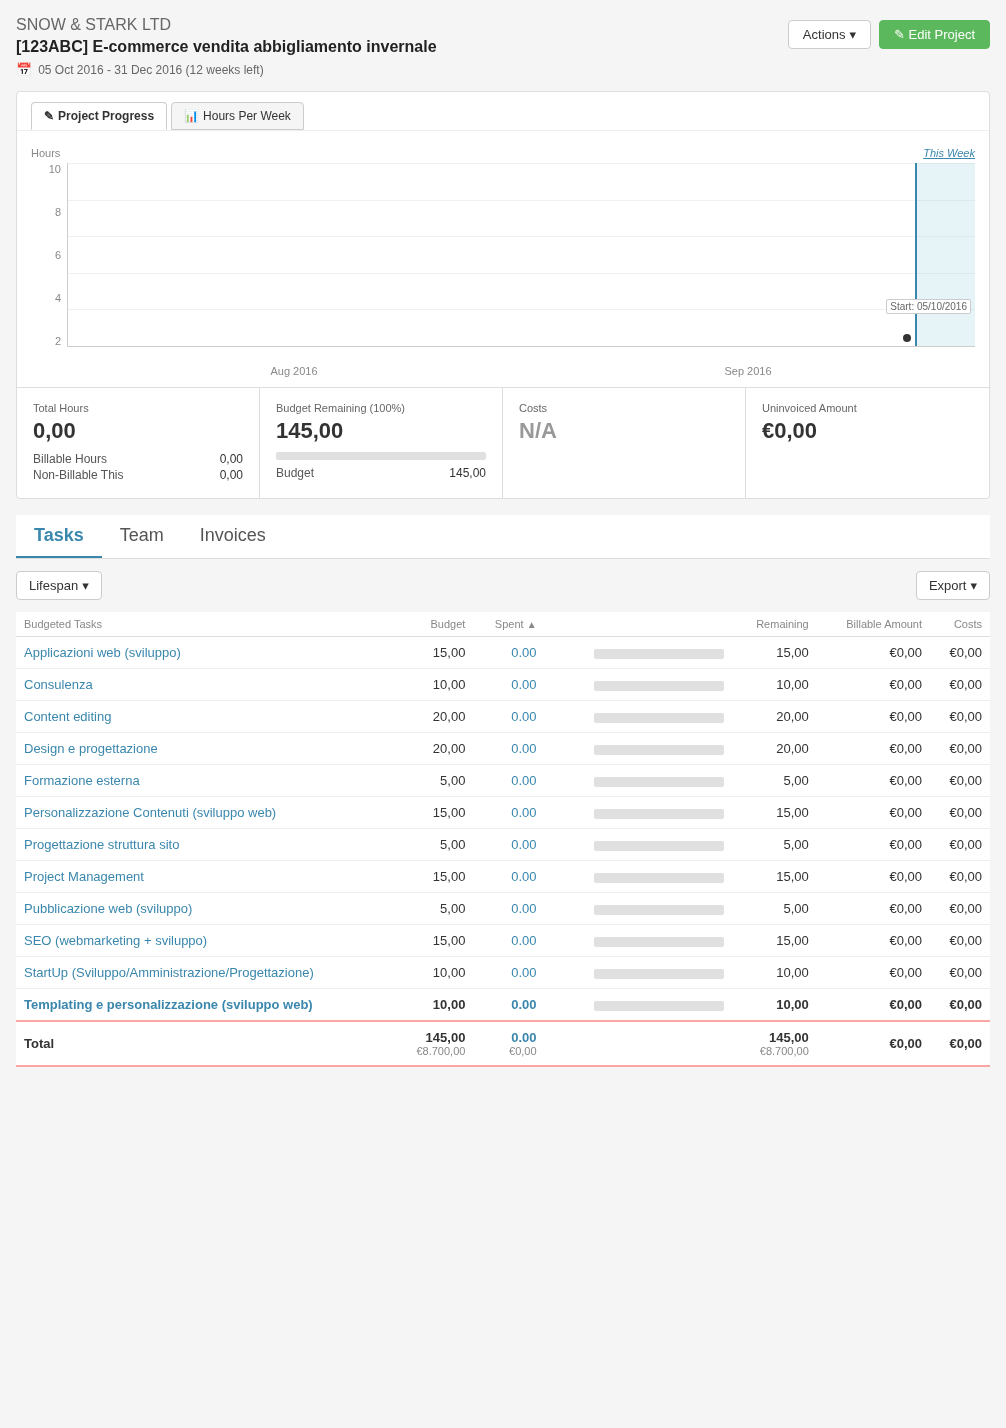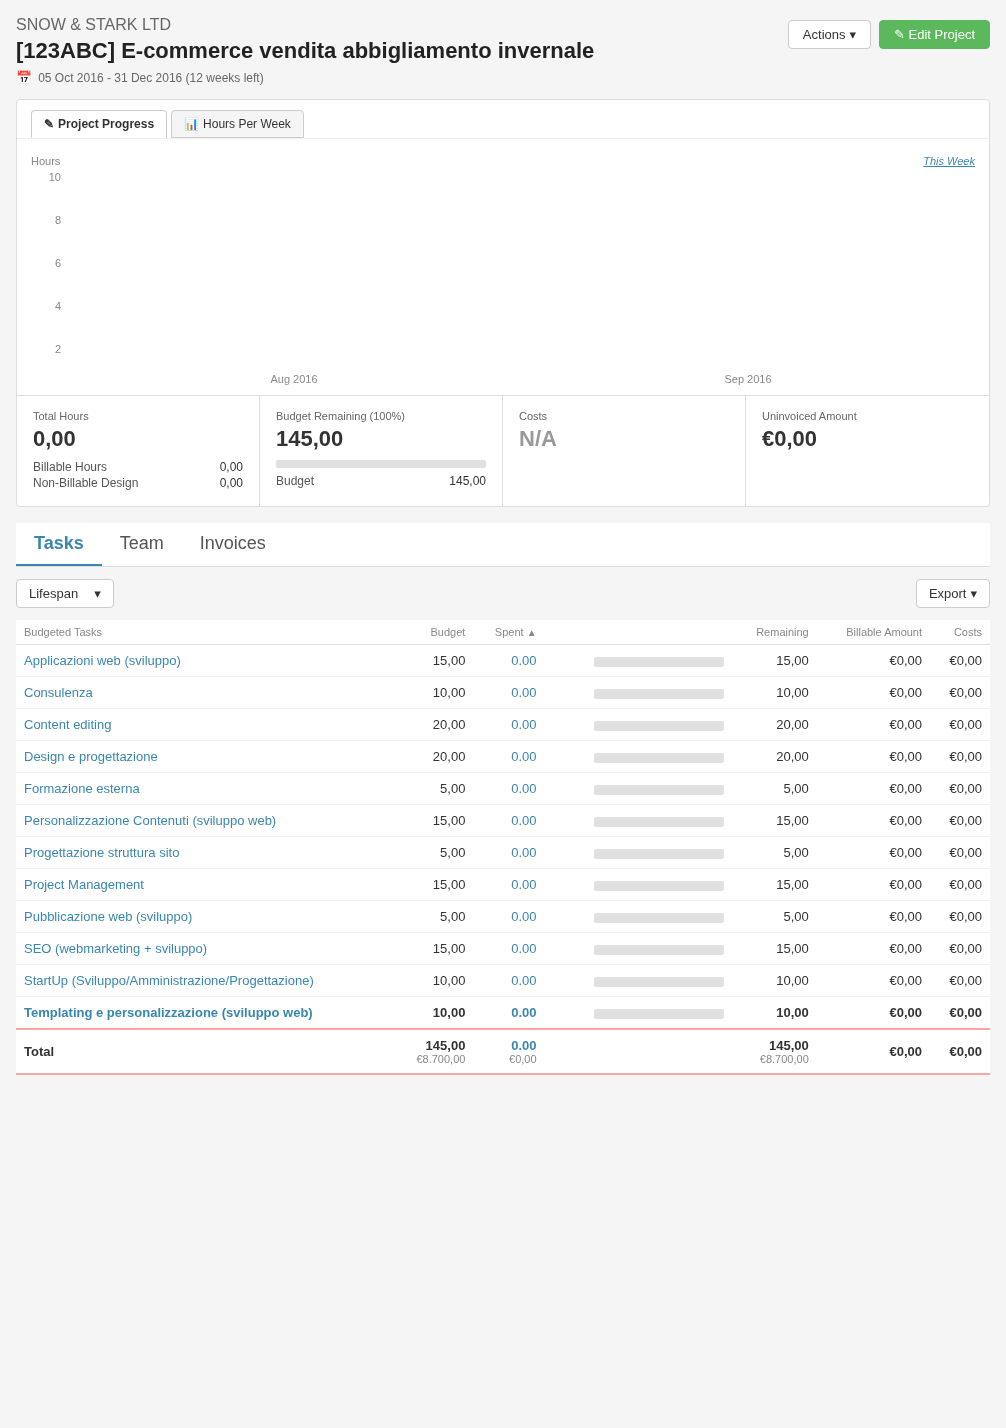--- a/index.html
+++ b/index.html
@@ -1,21 +1,21 @@
 <!DOCTYPE html>
 <html><head>
   <meta charset="utf-8">
   <style>
     * { box-sizing: border-box; margin: 0; padding: 0; }
     body { font-family: Arial, sans-serif; font-size: 13px; background: #f5f5f5; color: #333; }
     .page { max-width: 1006px; margin: 0 auto; background: #f5f5f5; padding: 16px; }
 
     
     .company-name { font-size: 16px; color: #666; margin-bottom: 4px; }
-    .project-title { font-size: 22px; font-weight: bold; color: #222; margin-bottom: 6px; }
+    .project-title { font-size: 16px; font-weight: bold; color: #222; margin-bottom: 6px; }
     .project-dates { font-size: 12px; color: #666; display: flex; align-items: center; gap: 6px; margin-bottom: 14px; }
     .header-row { display: flex; justify-content: space-between; align-items: flex-start; }
     .header-actions { display: flex; gap: 8px; align-items: center; margin-top: 4px; }
     .btn-actions { border: 1px solid #ccc; background: #fff; padding: 6px 14px; border-radius: 4px; cursor: pointer; font-size: 13px; color: #333; display: flex; align-items: center; gap: 4px; }
     .btn-edit { border: 1px solid #5cb85c; background: #5cb85c; color: #fff; padding: 6px 14px; border-radius: 4px; cursor: pointer; font-size: 13px; display: flex; gap: 4px; }
 
     
     .card { background: #fff; border: 1px solid #ddd; border-radius: 4px; margin-bottom: 16px; }
     .chart-tabs { padding: 10px 14px 0; border-bottom: 1px solid #eee; display: flex; gap: 4px; }
     .chart-tab { padding: 6px 12px; border: 1px solid #ccc; border-radius: 4px 4px 0 0; background: #f5f5f5; font-size: 12px; cursor: pointer; display: flex; align-items: center; gap: 4px; color: #333; }
@@ -47,21 +47,21 @@
     .budget-bar-bg { background: #e0e0e0; height: 8px; border-radius: 2px; margin-bottom: 6px; }
     .budget-bar-fill { background: #aaa; height: 8px; border-radius: 2px; width: 0%; }
 
     
     .tabs-row { display: flex; border-bottom: 1px solid #ddd; background: #fff; margin-bottom: 12px; }
     .tab-item { padding: 10px 18px; cursor: pointer; font-size: 18px; color: #555; border-bottom: 2px solid transparent; }
     .tab-item.active { border-bottom: 2px solid #3a87ad; color: #3a87ad; font-weight: bold; }
 
     
     .toolbar { display: flex; justify-content: space-between; align-items: center; margin-bottom: 12px; }
-    .btn-lifespan { border: 1px solid #ccc; background: #fff; padding: 6px 12px; border-radius: 4px; cursor: pointer; font-size: 13px; color: #333; display: flex; align-items: center; gap: 16px; }
+    .btn-lifespan { border: 1px solid #ccc; background: #fff; padding: 6px 12px; border-radius: 4px; cursor: pointer; font-size: 13px; color: #333; display: flex; align-items: center; gap: 4px; }
     .btn-export { border: 1px solid #ccc; background: #fff; padding: 6px 12px; border-radius: 4px; cursor: pointer; font-size: 13px; color: #333; display: flex; align-items: center; gap: 4px; }
 
     
     .tasks-table { width: 100%; border-collapse: collapse; background: #fff; }
     .tasks-table th { font-size: 11px; color: #888; font-weight: normal; text-align: right; padding: 6px 8px; border-bottom: 1px solid #ddd; white-space: nowrap; }
     .tasks-table th:first-child { text-align: left; }
     .tasks-table td { padding: 8px 8px; border-bottom: 1px solid #eee; font-size: 13px; vertical-align: middle; }
     .tasks-table td:first-child { color: #3a87ad; }
     .tasks-table td { text-align: right; }
     .tasks-table td:first-child { text-align: left; }
@@ -116,38 +116,51 @@
         <span class="chart-this-week" style="color:#3a87ad; text-decoration: underline;">This Week</span>
 
         <div class="y-axis">
           <div class="y-label">10</div>
           <div class="y-label">8</div>
           <div class="y-label">6</div>
           <div class="y-label">4</div>
           <div class="y-label">2</div>
         </div>
 
+        <div class="chart-plot">
+          <div class="grid-line" style="top: 0%;"></div>
+          <div class="grid-line" style="top: 20%;"></div>
+          <div class="grid-line" style="top: 40%;"></div>
+          <div class="grid-line" style="top: 60%;"></div>
+          <div class="grid-line" style="top: 80%;"></div>
+
+          <div class="this-week-bar"></div>
+
+          <div class="dot" style="bottom: 4px; right: 64px;"></div>
+
+          <div class="start-label">Start: 05/10/2016</div>
+        </div>
 
         <div style="position:absolute; left:36px; right:0; bottom:0; display:flex; justify-content:space-around;">
           <span class="x-label">Aug 2016</span>
           <span class="x-label">Sep 2016</span>
         </div>
       </div>
     </div>
 
     <div class="stats-row">
       <div class="stat-cell">
         <div class="stat-label">Total Hours</div>
         <div class="stat-value">0,00</div>
         <div class="stat-row-item">
           <span>Billable Hours</span>
           <span>0,00</span>
         </div>
         <div class="stat-row-item">
-          <span>Non-Billable Design</span>
+          <span>Non-Billable This</span>
           <span>0,00</span>
         </div>
       </div>
       <div class="stat-cell">
         <div class="stat-label">Budget Remaining (100%)</div>
         <div class="stat-value">145,00</div>
         <div class="budget-bar-container">
           <div class="budget-bar-bg">
             <div class="budget-bar-fill"></div>
           </div>

